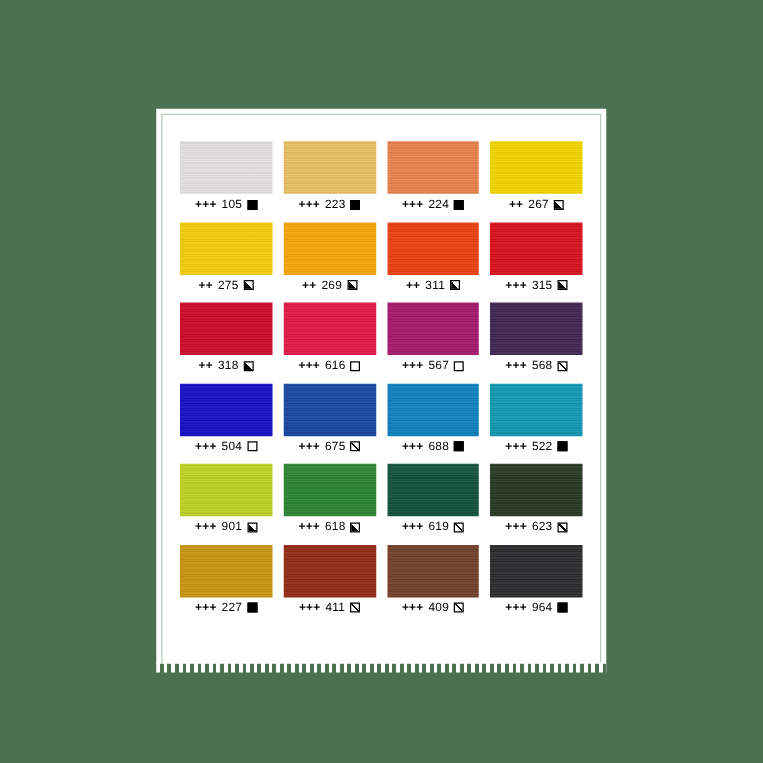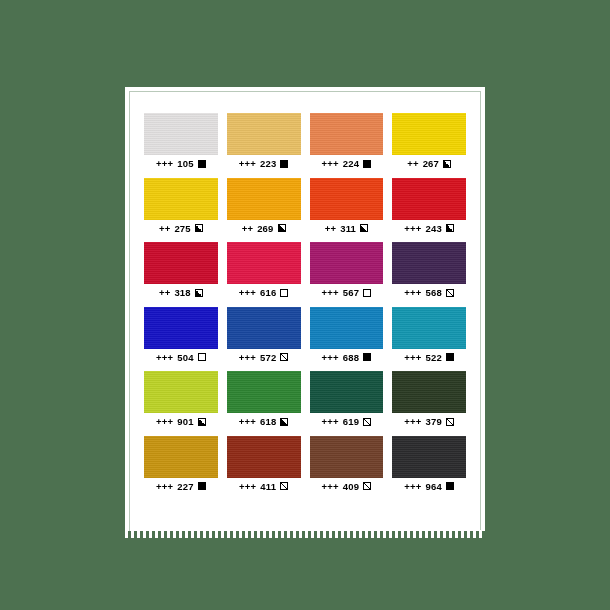--- a/index.html
+++ b/index.html
@@ -108,21 +108,21 @@
     gap: 4px;
     white-space: nowrap;
     color: #000000;
     font-size: 9.5px;
     font-weight: bold;
     letter-spacing: 0.2px;
     line-height: 1;
   }
 
   .lf { font-weight: bold; }
-  .code { font-weight: bold; }
+  .code { font-weight: normal; }
 
   
   .opacity {
     display: inline-block;
     width: 8px;
     height: 8px;
     box-sizing: border-box;
     border: 1px solid #000;
     position: relative;
     flex: 0 0 auto;
@@ -209,21 +209,21 @@
           <div class="caption">
             <span class="lf">++</span>
             <span class="code">311</span>
             <span class="opacity semi-opaque"></span>
           </div>
         </div>
         <div class="cell">
           <div class="chip" style="background-color: rgb(214, 17, 30);"></div>
           <div class="caption">
             <span class="lf">+++</span>
-            <span class="code">243</span>
+            <span class="code">315</span>
             <span class="opacity semi-opaque"></span>
           </div>
         </div>
         <div class="cell">
           <div class="chip" style="background-color: rgb(202, 11, 44);"></div>
           <div class="caption">
             <span class="lf">++</span>
             <span class="code">318</span>
             <span class="opacity semi-opaque"></span>
           </div>
@@ -257,21 +257,21 @@
           <div class="caption">
             <span class="lf">+++</span>
             <span class="code">504</span>
             <span class="opacity transparent"></span>
           </div>
         </div>
         <div class="cell">
           <div class="chip" style="background-color: rgb(24, 71, 159);"></div>
           <div class="caption">
             <span class="lf">+++</span>
-            <span class="code">572</span>
+            <span class="code">675</span>
             <span class="opacity semi-transparent"></span>
           </div>
         </div>
         <div class="cell">
           <div class="chip" style="background-color: rgb(17, 128, 189);"></div>
           <div class="caption">
             <span class="lf">+++</span>
             <span class="code">688</span>
             <span class="opacity opaque"></span>
           </div>
@@ -305,21 +305,21 @@
           <div class="caption">
             <span class="lf">+++</span>
             <span class="code">619</span>
             <span class="opacity semi-transparent"></span>
           </div>
         </div>
         <div class="cell">
           <div class="chip" style="background-color: rgb(42, 58, 35);"></div>
           <div class="caption">
             <span class="lf">+++</span>
-            <span class="code">379</span>
+            <span class="code">623</span>
             <span class="opacity semi-transparent"></span>
           </div>
         </div>
         <div class="cell">
           <div class="chip" style="background-color: rgb(199, 148, 16);"></div>
           <div class="caption">
             <span class="lf">+++</span>
             <span class="code">227</span>
             <span class="opacity opaque"></span>
           </div>

